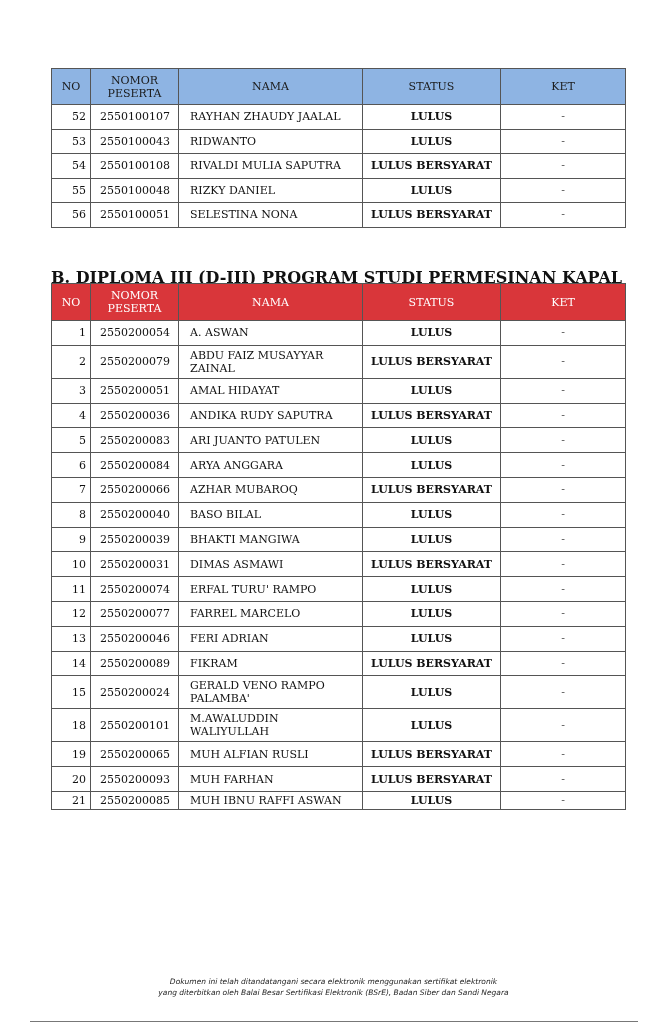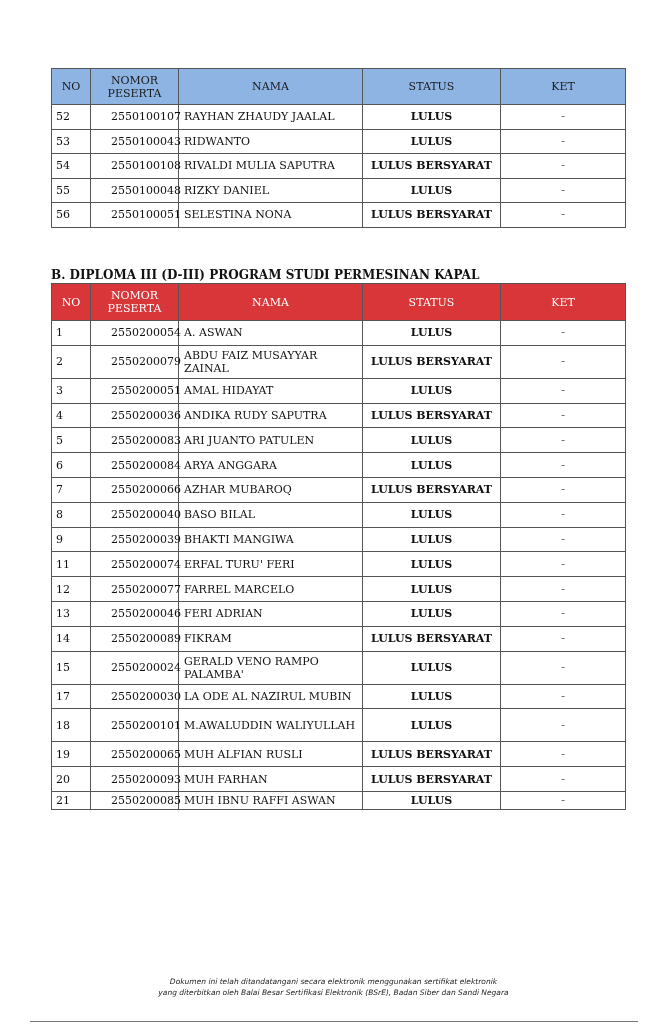--- a/index.html
+++ b/index.html
@@ -5,32 +5,32 @@
   html, body { margin:0; padding:0; background:#ffffff; }
   body { width:667px; height:1024px; position:relative; overflow:hidden;
          font-family:"DejaVu Serif","Liberation Serif",serif; color:#111; }
   table { border-collapse:collapse; position:absolute; left:51px; width:574px; table-layout:fixed; }
   th, td { border:1px solid #555; padding:0 4px; font-size:11px; line-height:13px; }
   th { font-weight:normal; text-align:center; }
   #table-a { top:68px; }
   #table-b { top:283px; }
   #table-a th { background:#8eb4e3; color:#1a1a1a; height:35px; }
   #table-b th { background:#d9363a; color:#ffffff; height:36px; }
-  td.no { text-align:left; }
-  td.nomor { text-align:left; padding-left:20px; }
-  td.nama { text-align:left; padding-left:5px; }
+  td.no { text-align:right; }
+  td.nomor { text-align:left; padding-left:9px; }
+  td.nama { text-align:left; padding-left:11px; }
   td.status { text-align:center; font-weight:bold; }
   td.ket { text-align:center; color:#555; }
   #table-a td { height:23.5px; }
   #table-b td { height:23.8px; }
   #table-b tr.tall td { height:32px; }
   #table-b tr.short td { height:17px; }
   .col-no { width:39px; } .col-nomor { width:88px; } .col-nama { width:184px; }
   .col-status { width:138px; } .col-ket { width:125px; }
-  #section-b-title { position:absolute; left:51px; top:268px; font-size:12px; font-weight:bold; letter-spacing:0px; }
+  #section-b-title { position:absolute; left:51px; top:268px; font-size:16px; font-weight:bold; letter-spacing:0px; }
   #footer-note { position:absolute; left:0; width:667px; top:976px; text-align:center;
                  font-family:"DejaVu Sans","Liberation Sans",sans-serif; font-style:italic; font-size:7.5px; line-height:11px; color:#222; }
   #footer-rule { position:absolute; left:30px; width:608px; top:1021px; height:1px; background:#777; }
 </style>
 </head>
 <body>
 
 <table id="table-a">
   <colgroup>
       <col class="col-no">
@@ -164,23 +164,30 @@
         <td class="ket">-</td>
       </tr>
       <tr>
         <td class="no">9</td>
         <td class="nomor">2550200039</td>
         <td class="nama">BHAKTI MANGIWA</td>
         <td class="status">LULUS</td>
         <td class="ket">-</td>
       </tr>
       <tr>
+        <td class="no">10</td>
+        <td class="nomor">2550200031</td>
+        <td class="nama">DIMAS ASMAWI</td>
+        <td class="status">LULUS BERSYARAT</td>
+        <td class="ket">-</td>
+      </tr>
+      <tr>
         <td class="no">11</td>
         <td class="nomor">2550200074</td>
-        <td class="nama">ERFAL TURU' FERI</td>
+        <td class="nama">ERFAL TURU' RAMPO</td>
         <td class="status">LULUS</td>
         <td class="ket">-</td>
       </tr>
       <tr>
         <td class="no">12</td>
         <td class="nomor">2550200077</td>
         <td class="nama">FARREL MARCELO</td>
         <td class="status">LULUS</td>
         <td class="ket">-</td>
       </tr>
@@ -195,27 +202,20 @@
         <td class="no">14</td>
         <td class="nomor">2550200089</td>
         <td class="nama">FIKRAM</td>
         <td class="status">LULUS BERSYARAT</td>
         <td class="ket">-</td>
       </tr>
       <tr class="tall">
         <td class="no">15</td>
         <td class="nomor">2550200024</td>
         <td class="nama">GERALD VENO RAMPO PALAMBA'</td>
-        <td class="status">LULUS</td>
-        <td class="ket">-</td>
-      </tr>
-      <tr>
-        <td class="no">17</td>
-        <td class="nomor">2550200030</td>
-        <td class="nama">LA ODE AL NAZIRUL MUBIN</td>
         <td class="status">LULUS</td>
         <td class="ket">-</td>
       </tr>
       <tr class="tall">
         <td class="no">18</td>
         <td class="nomor">2550200101</td>
         <td class="nama">M.AWALUDDIN WALIYULLAH</td>
         <td class="status">LULUS</td>
         <td class="ket">-</td>
       </tr>

